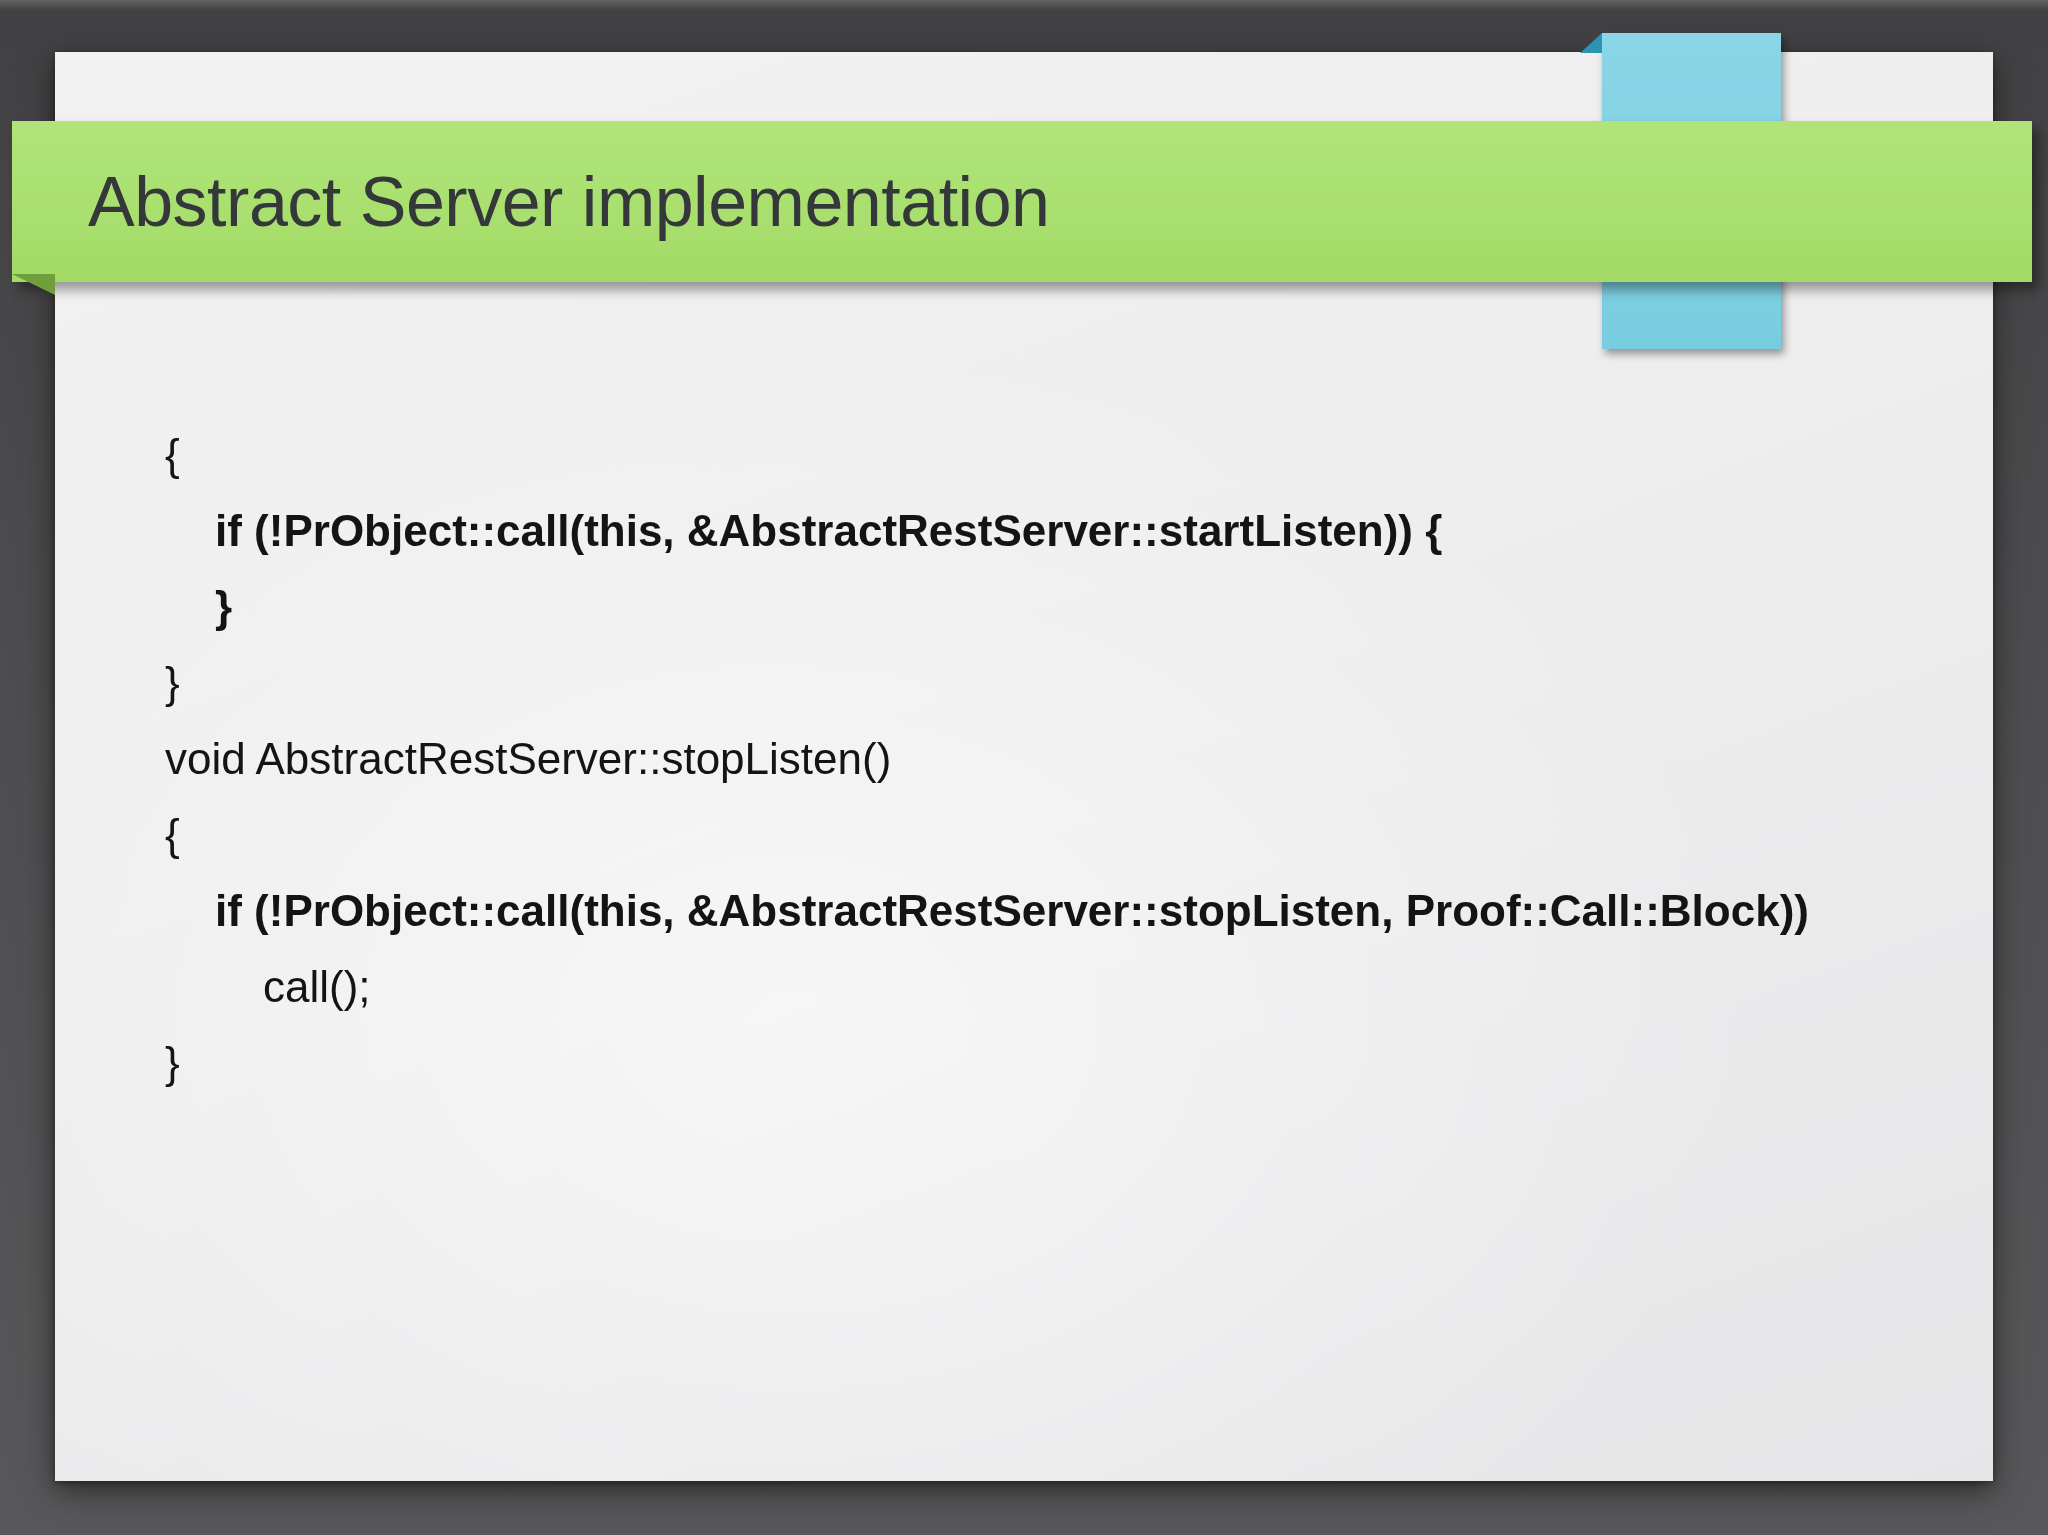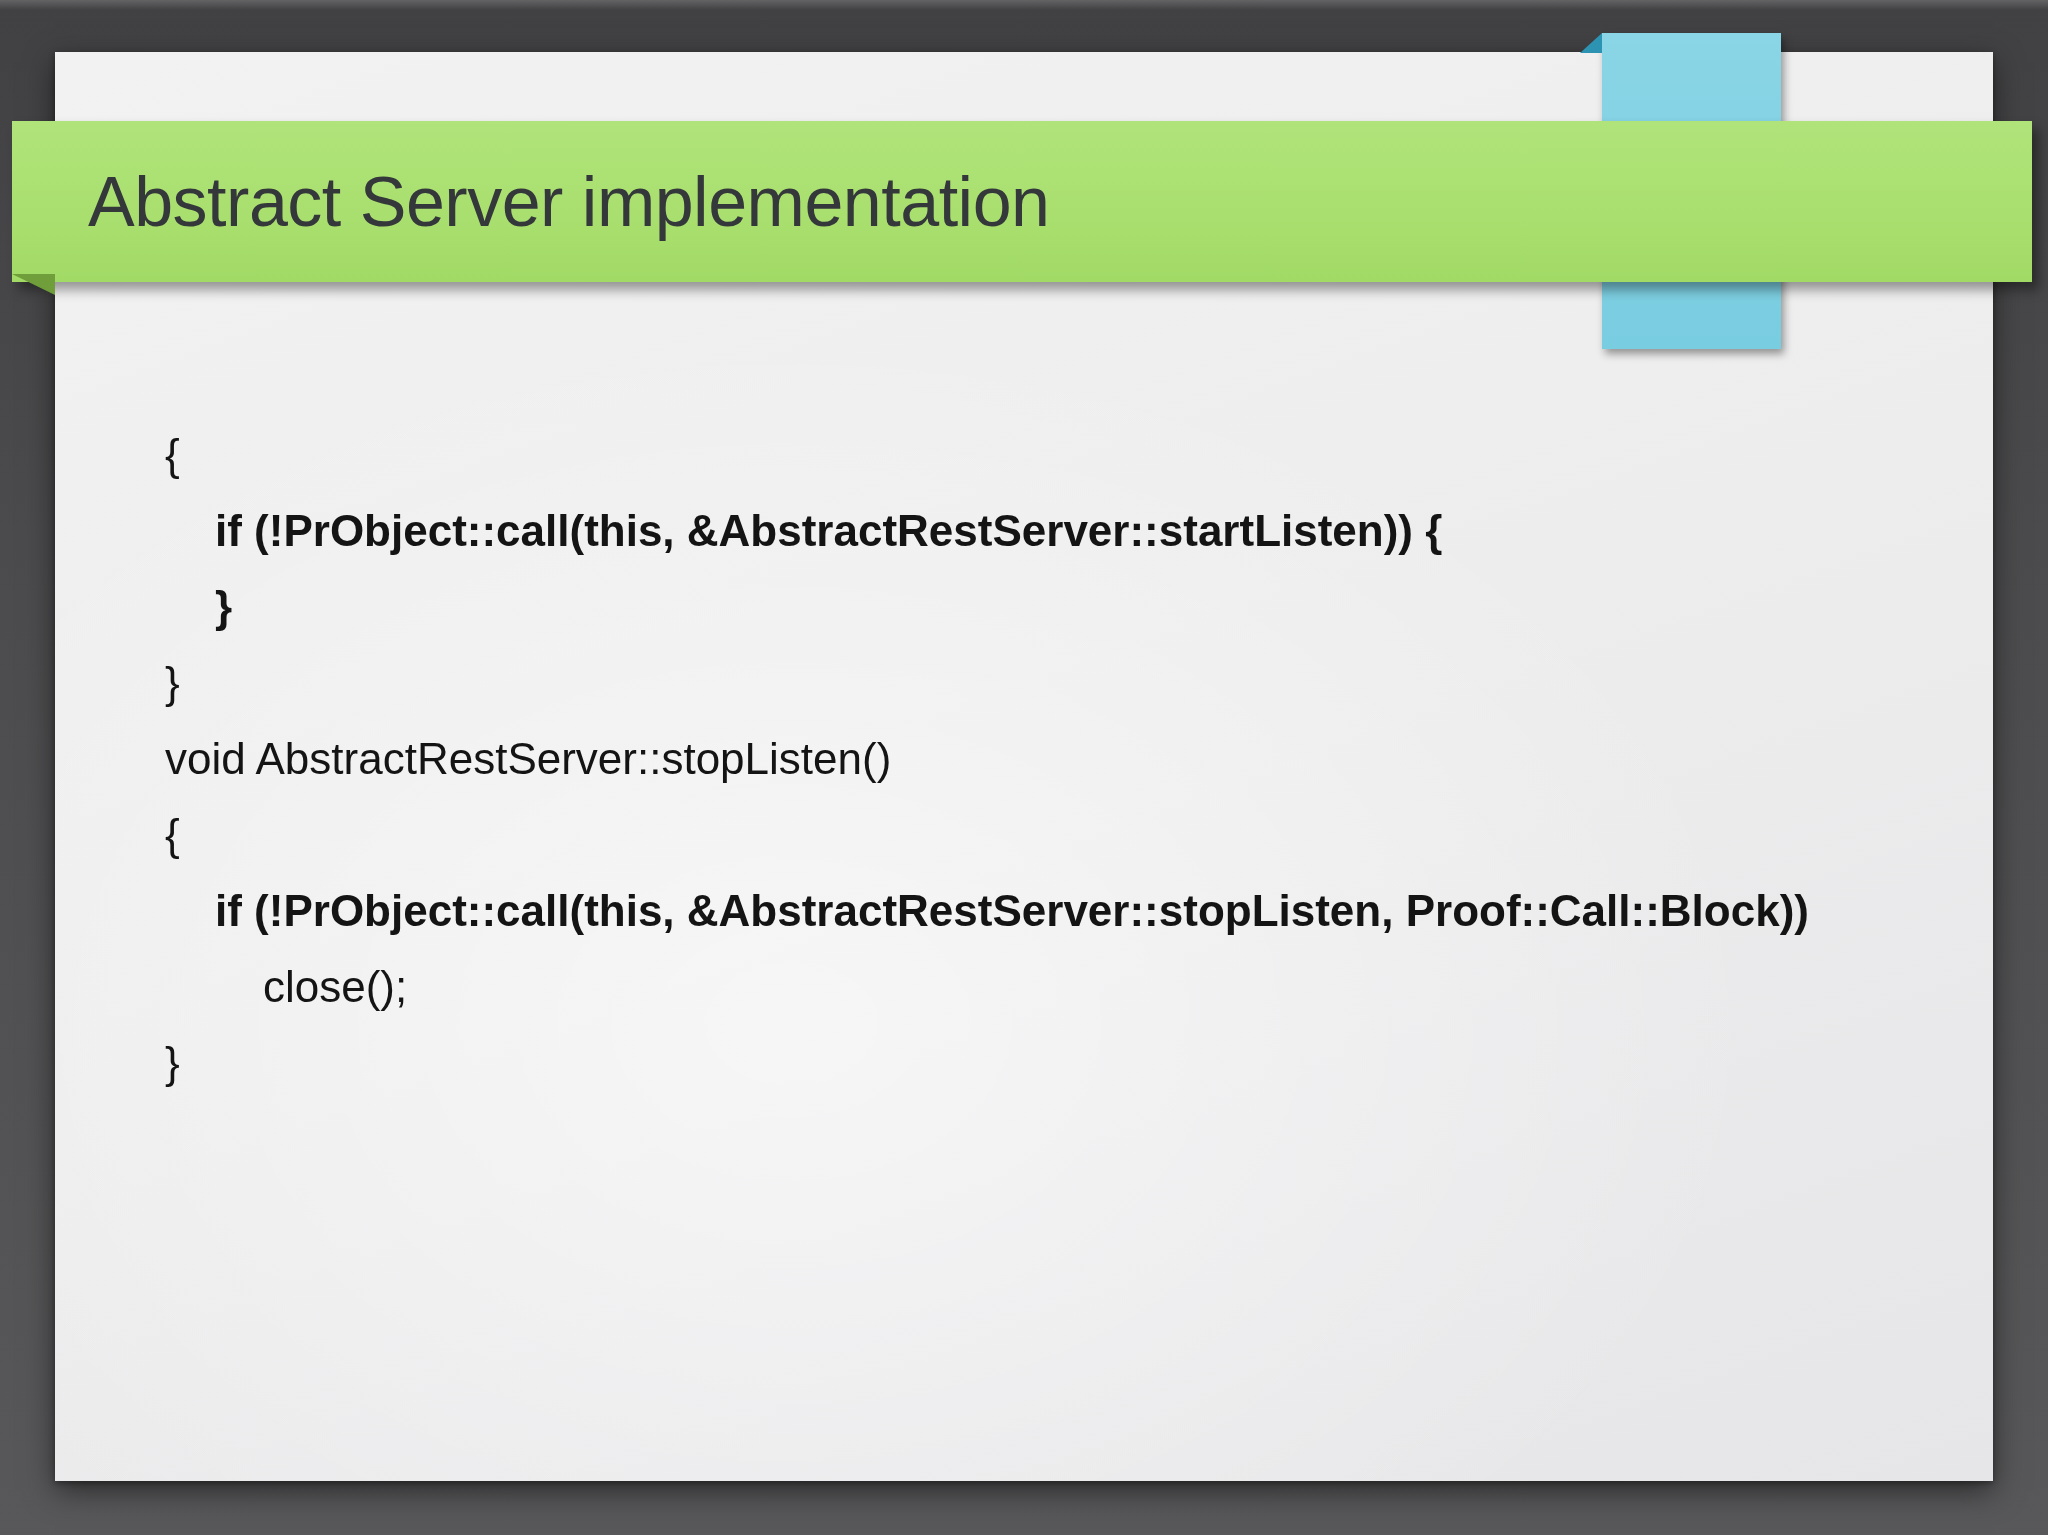--- a/index.html
+++ b/index.html
@@ -119,17 +119,17 @@
   <div class="banner-green-fold"></div>
 
   <div class="code-block">
     <div class="code-line" data-indent="0">{</div>
     <div class="code-line" data-indent="1">if (!PrObject::call(this, &amp;AbstractRestServer::startListen)) {</div>
     <div class="code-line" data-indent="1">}</div>
     <div class="code-line" data-indent="0">}</div>
     <div class="code-line" data-indent="0">void AbstractRestServer::stopListen()</div>
     <div class="code-line" data-indent="0">{</div>
     <div class="code-line" data-indent="1">if (!PrObject::call(this, &amp;AbstractRestServer::stopListen, Proof::Call::Block))</div>
-    <div class="code-line" data-indent="2">close();</div>
+    <div class="code-line" data-indent="2">call();</div>
     <div class="code-line" data-indent="0">}</div>
   </div>
 
 </div>
 
 </body></html>

